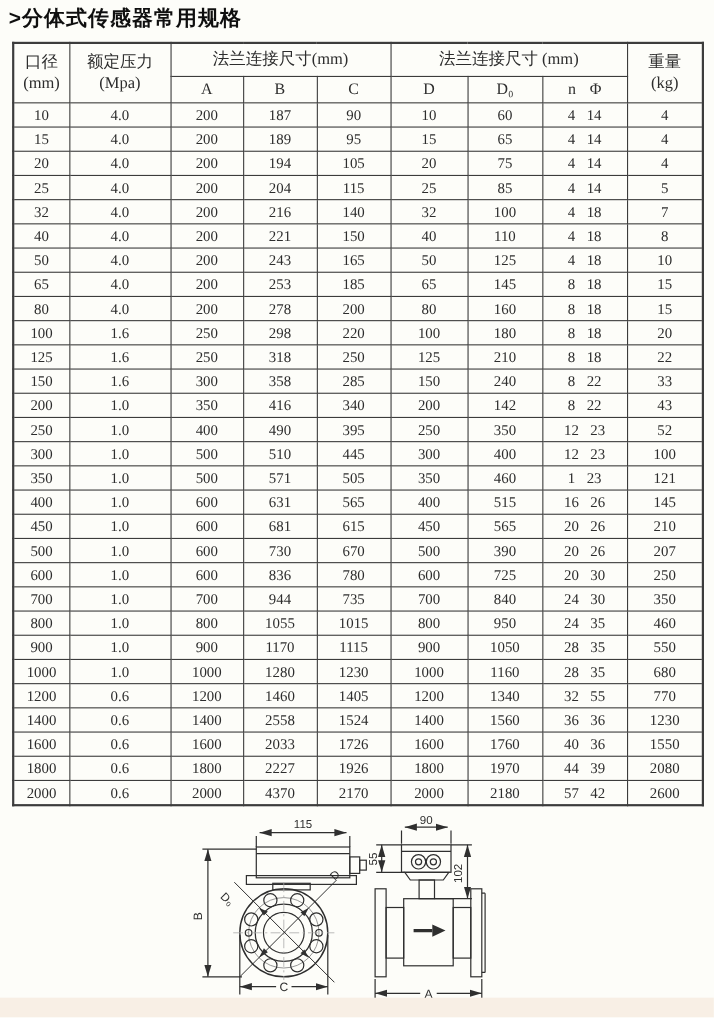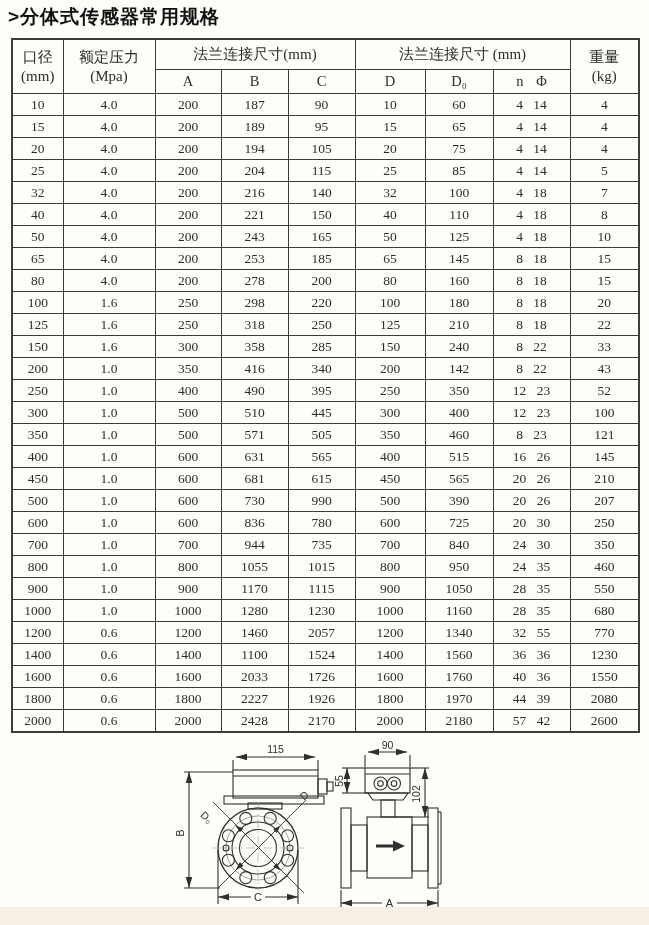--- a/index.html
+++ b/index.html
@@ -227,21 +227,21 @@
           <td>100</td>
         </tr>
         <tr>
           <td>350</td>
           <td>1.0</td>
           <td>500</td>
           <td>571</td>
           <td>505</td>
           <td>350</td>
           <td>460</td>
-          <td>8 23</td>
+          <td>1 23</td>
           <td>121</td>
         </tr>
         <tr>
           <td>400</td>
           <td>1.0</td>
           <td>600</td>
           <td>631</td>
           <td>565</td>
           <td>400</td>
           <td>515</td>
@@ -257,21 +257,21 @@
           <td>450</td>
           <td>565</td>
           <td>20 26</td>
           <td>210</td>
         </tr>
         <tr>
           <td>500</td>
           <td>1.0</td>
           <td>600</td>
           <td>730</td>
-          <td>990</td>
+          <td>670</td>
           <td>500</td>
           <td>390</td>
           <td>20 26</td>
           <td>207</td>
         </tr>
         <tr>
           <td>600</td>
           <td>1.0</td>
           <td>600</td>
           <td>836</td>
@@ -323,31 +323,31 @@
           <td>1000</td>
           <td>1160</td>
           <td>28 35</td>
           <td>680</td>
         </tr>
         <tr>
           <td>1200</td>
           <td>0.6</td>
           <td>1200</td>
           <td>1460</td>
-          <td>2057</td>
+          <td>1405</td>
           <td>1200</td>
           <td>1340</td>
           <td>32 55</td>
           <td>770</td>
         </tr>
         <tr>
           <td>1400</td>
           <td>0.6</td>
           <td>1400</td>
-          <td>1100</td>
+          <td>2558</td>
           <td>1524</td>
           <td>1400</td>
           <td>1560</td>
           <td>36 36</td>
           <td>1230</td>
         </tr>
         <tr>
           <td>1600</td>
           <td>0.6</td>
           <td>1600</td>
@@ -366,21 +366,21 @@
           <td>1926</td>
           <td>1800</td>
           <td>1970</td>
           <td>44 39</td>
           <td>2080</td>
         </tr>
         <tr>
           <td>2000</td>
           <td>0.6</td>
           <td>2000</td>
-          <td>2428</td>
+          <td>4370</td>
           <td>2170</td>
           <td>2000</td>
           <td>2180</td>
           <td>57 42</td>
           <td>2600</td>
         </tr>
       </tbody>
   </table>
 
   <svg class="drawing" style="left:160px;top:740px;" width="200" height="182" viewBox="0 0 200 182">

